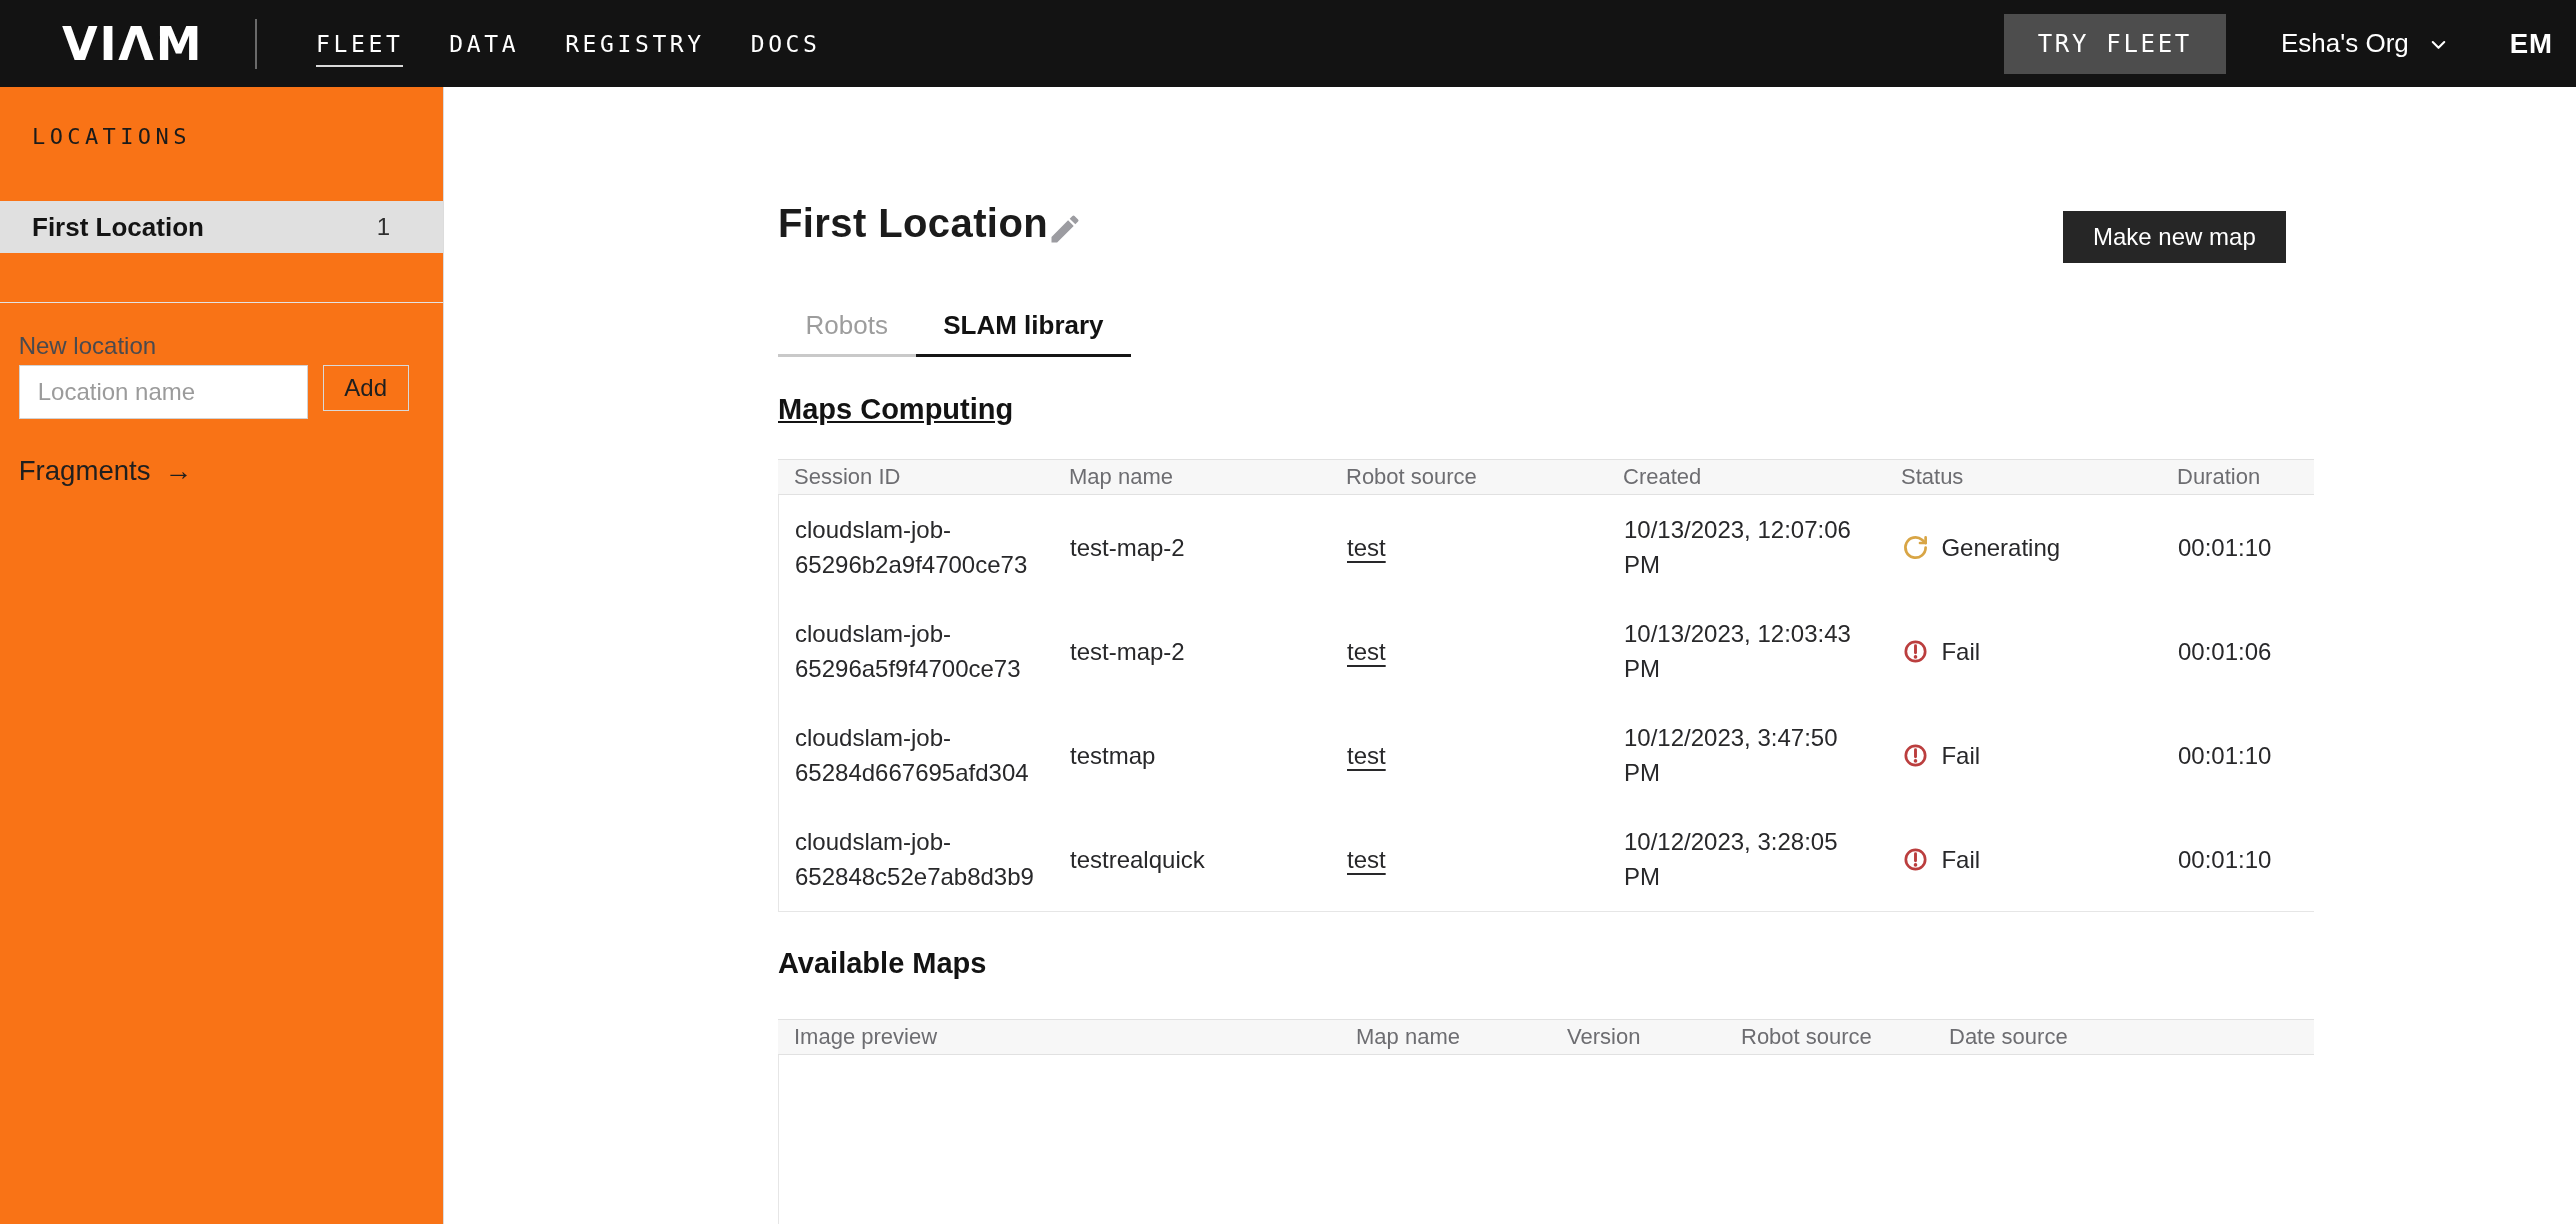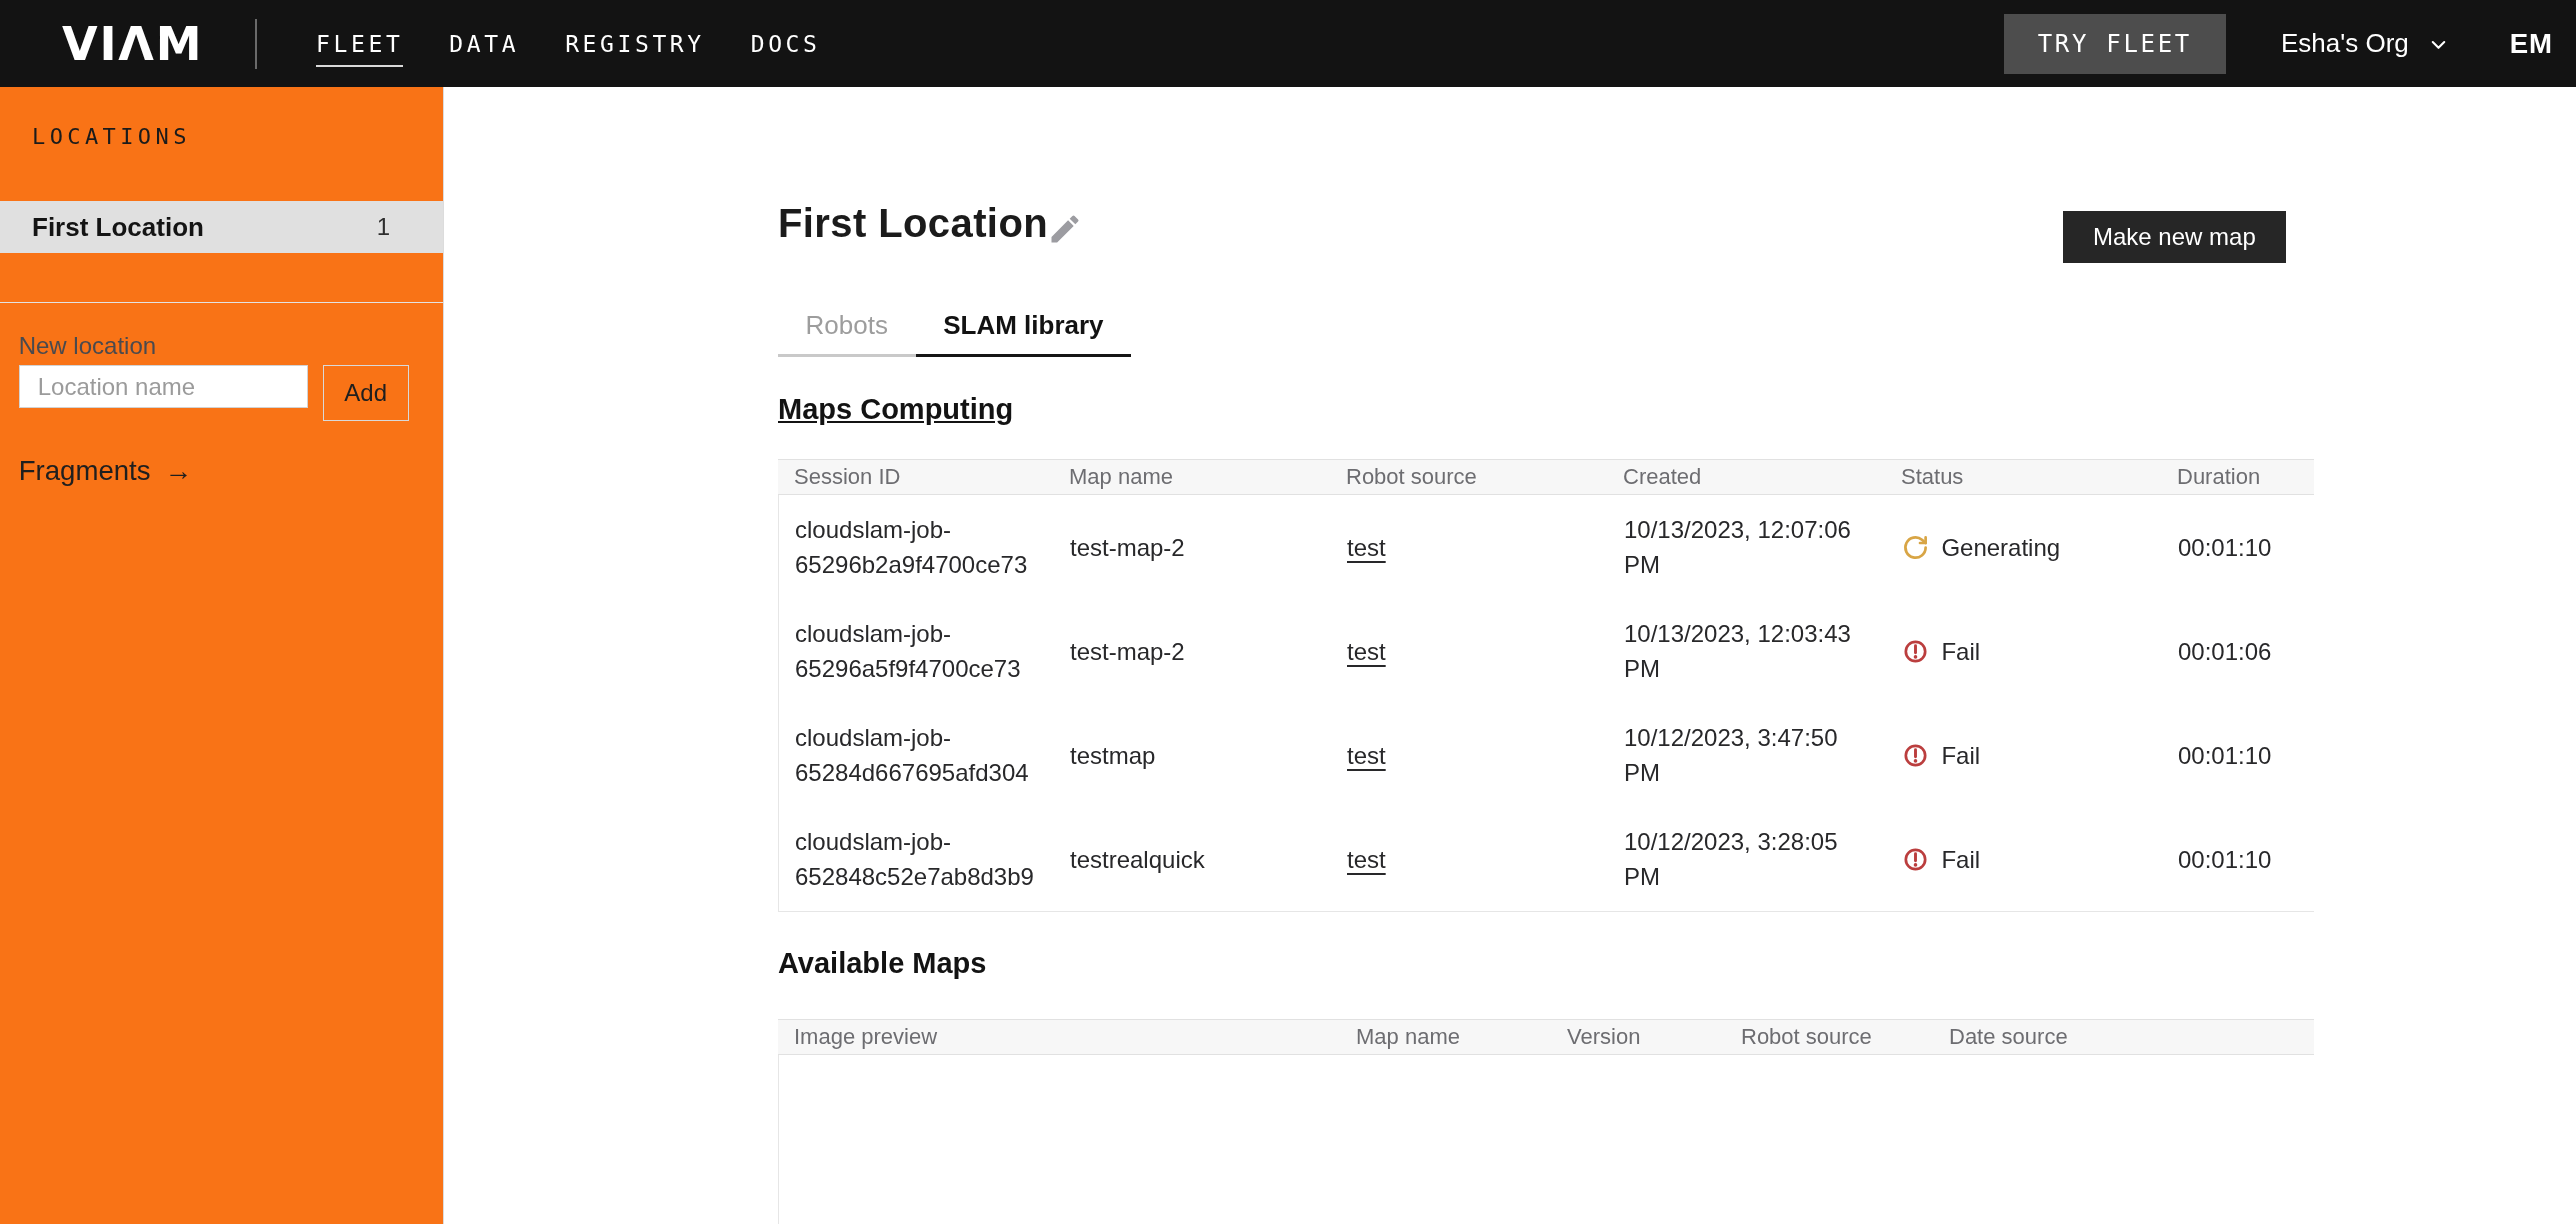--- a/index.html
+++ b/index.html
@@ -32,24 +32,24 @@
   .sidebar-heading { position:absolute; top:37px; left:32px; font-family:"DejaVu Sans Mono", monospace;
                      font-size:22px; letter-spacing:4.4px; color:#1b1b1b; }
   .location-item { position:absolute; top:114px; left:0; width:100%; height:52px; background:#e0e0e0;
                    display:flex; align-items:center; justify-content:space-between;
                    padding:0 53px 0 32px; cursor:pointer; }
   .location-name { font-size:26px; font-weight:700; color:#141414; }
   .location-count { font-size:24px; color:#2e2e2e; }
   .sidebar-divider { position:absolute; top:215px; left:0; width:100%; height:0.9px; background:#e3e3e3; }
   .new-location-label { position:absolute; top:245px; left:18.7px; font-size:24px; color:#4a4a4e; }
   .newloc-row { position:absolute; top:278px; left:18.7px; display:flex; gap:15px; }
-  .loc-input { width:289px; height:43px; border:0.9px solid #d2d2d2; background:#fff; font-size:24px;
+  .loc-input { width:289px; height:54px; border:0.9px solid #d2d2d2; background:#fff; font-size:24px;
                padding:0 18px; color:#333; font-family:"Liberation Sans", sans-serif; }
   .loc-input::placeholder { color:#9b9b9b; }
-  .add-btn { width:86px; height:56px; border:0.9px solid #d9d9d9; background:transparent;
+  .add-btn { width:86px; height:46px; border:0.9px solid #d9d9d9; background:transparent;
              font-size:24px; color:#1f1f1f; cursor:pointer; font-family:"Liberation Sans", sans-serif; }
   .fragments { position:absolute; top:368px; left:18.7px; display:flex; align-items:center; gap:14.2px;
                font-size:27.6px; color:#1f1f1f; cursor:pointer; }
   .fragments .arrow { font-size:27.6px; color:#1f1f1f; }
 
   
   .main { position:absolute; top:87px; left:444px; right:0; bottom:0; background:#fff; }
   .page-title { position:absolute; left:334px; top:114px; font-size:40px; font-weight:600;
                 color:#1b1b1b; letter-spacing:0.4px; }
   .edit-icon { position:absolute; left:603px; top:124px; width:36px; height:36px; cursor:pointer; }

